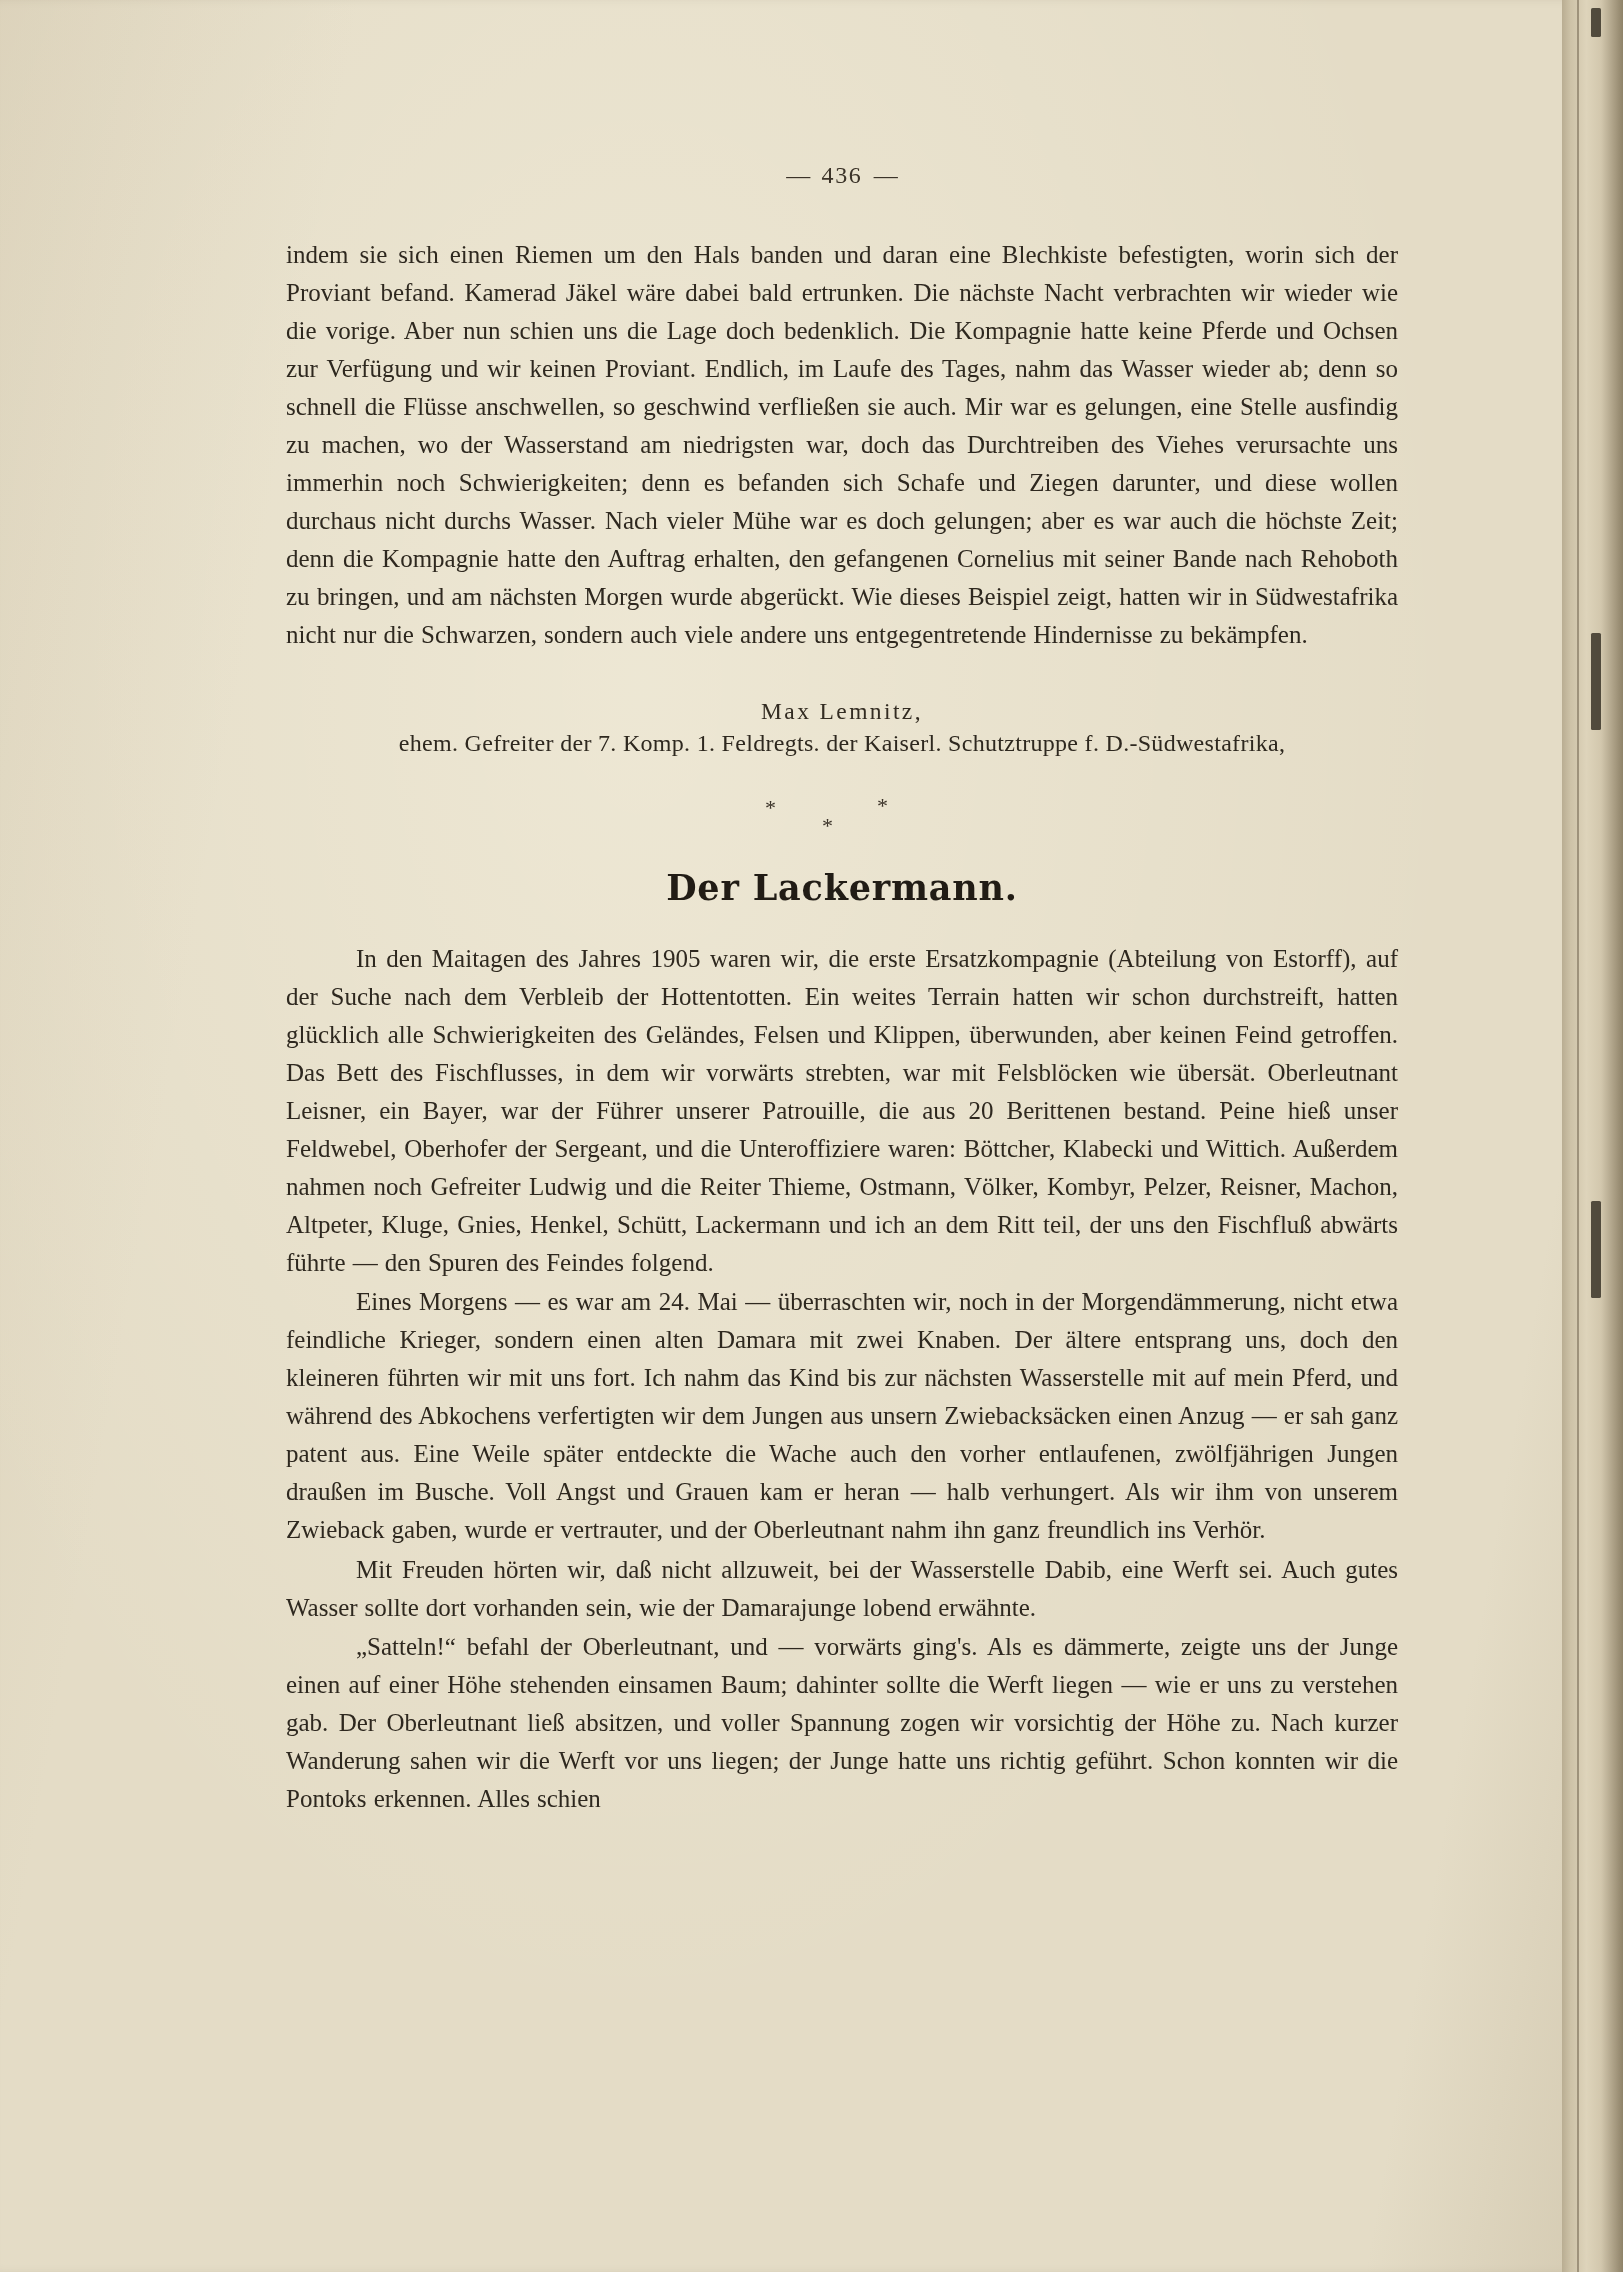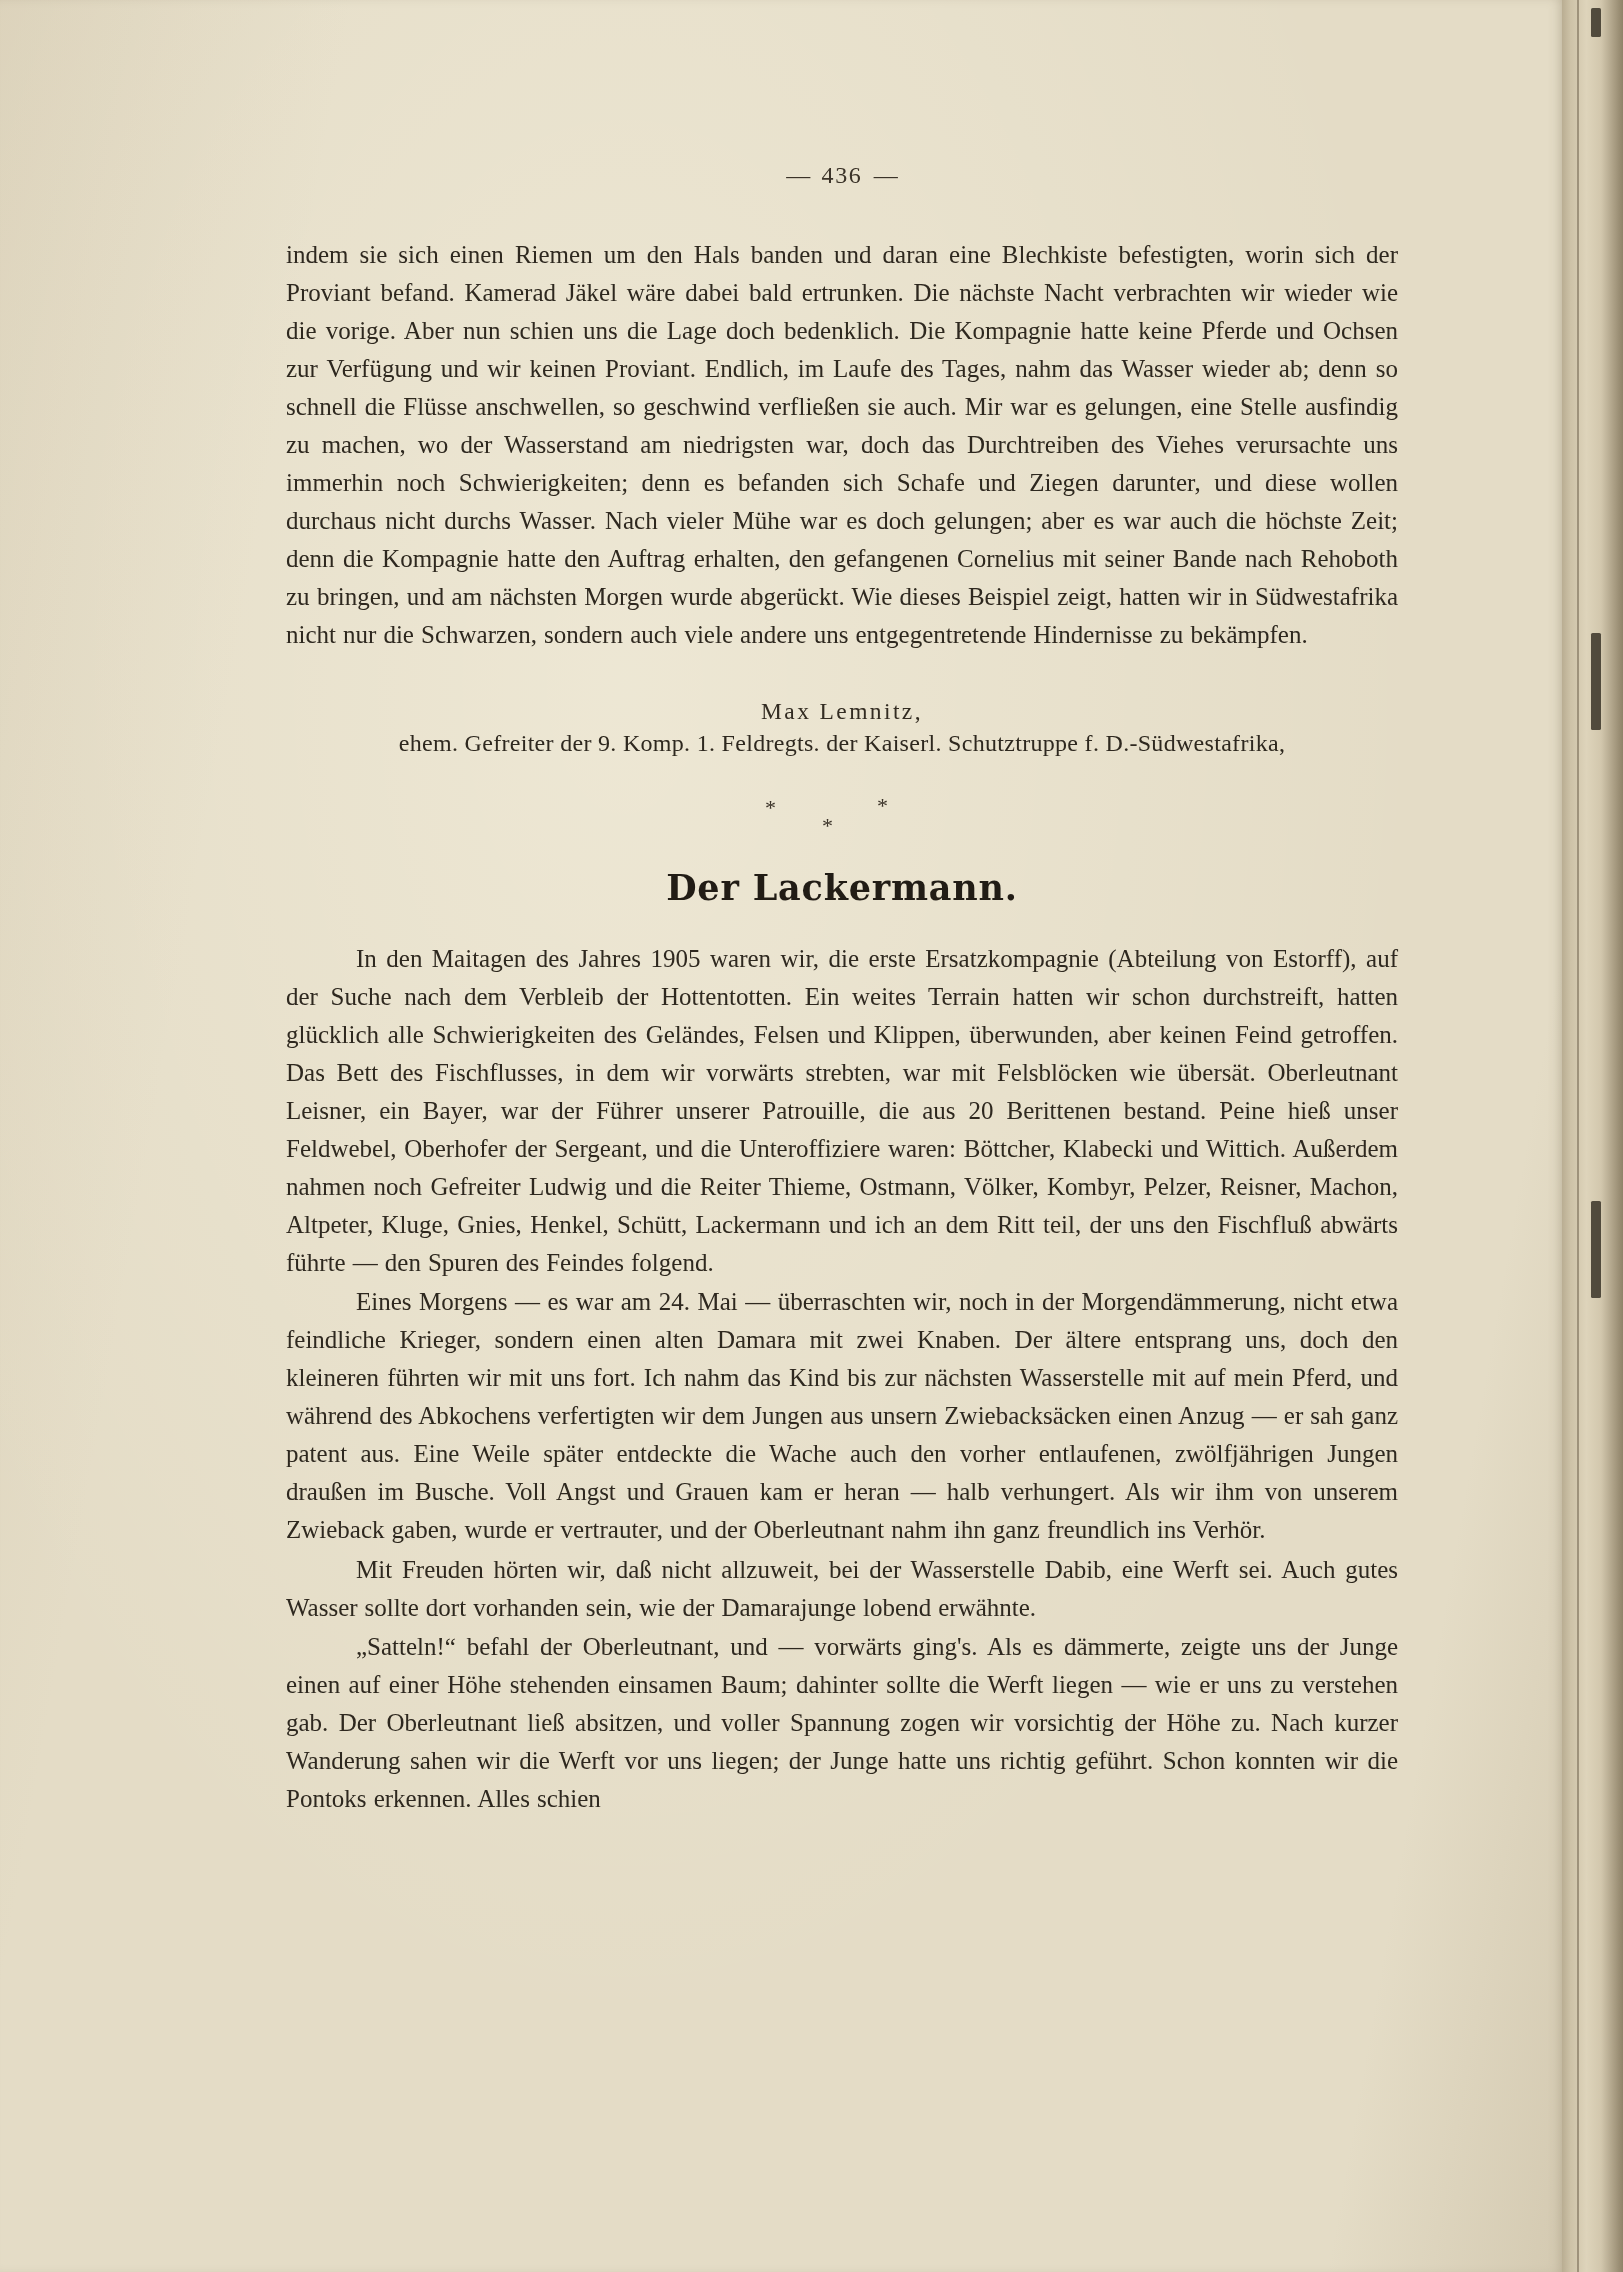--- a/index.html
+++ b/index.html
@@ -15,20 +15,21 @@
   }
   
   #page-sheet {
     position: absolute;
     left: 0;
     top: 0;
     width: 1562px;
     height: 2273px;
     background: #e4dcc6;
     box-shadow: inset -6.5px 0 13px -6.5px rgba(90,75,50,0.35);
+    padding-left: 43px;
   }
   
   #paper-grain {
     position: absolute;
     inset: 0;
     background:
       radial-gradient(ellipse at 40% 30%, rgba(255,252,238,0.35), rgba(255,252,238,0) 60%),
       linear-gradient(100deg, rgba(190,175,145,0.22) 0%, rgba(190,175,145,0) 18%),
       linear-gradient(280deg, rgba(175,160,130,0.30) 0%, rgba(175,160,130,0) 12%);
     pointer-events: none;
@@ -142,21 +143,21 @@
 
   <div id="text-column">
 
     <div class="folio">
       <span class="rule">—</span><span>436</span><span class="rule">—</span>
     </div>
 
     <p class="para">indem sie sich einen Riemen um den Hals banden und daran eine Blechkiste befestigten, worin sich der Proviant befand. Kamerad Jäkel wäre dabei bald ertrunken. Die nächste Nacht verbrachten wir wieder wie die vorige. Aber nun schien uns die Lage doch bedenklich. Die Kompagnie hatte keine Pferde und Ochsen zur Verfügung und wir keinen Proviant. Endlich, im Laufe des Tages, nahm das Wasser wieder ab; denn so schnell die Flüsse anschwellen, so geschwind verfließen sie auch. Mir war es gelungen, eine Stelle ausfindig zu machen, wo der Wasserstand am niedrigsten war, doch das Durchtreiben des Viehes verursachte uns immerhin noch Schwierigkeiten; denn es befanden sich Schafe und Ziegen darunter, und diese wollen durchaus nicht durchs Wasser. Nach vieler Mühe war es doch gelungen; aber es war auch die höchste Zeit; denn die Kompagnie hatte den Auftrag erhalten, den gefangenen Cornelius mit seiner Bande nach Rehoboth zu bringen, und am nächsten Morgen wurde abgerückt. Wie dieses Beispiel zeigt, hatten wir in Südwestafrika nicht nur die Schwarzen, sondern auch viele andere uns entgegentretende Hindernisse zu bekämpfen.</p>
 
     <div class="signature-name">Max Lemnitz,</div>
-    <div class="signature-line">ehem. Gefreiter der 9. Komp. 1. Feldregts. der Kaiserl. Schutztruppe f. D.-Südwestafrika,</div>
+    <div class="signature-line">ehem. Gefreiter der 7. Komp. 1. Feldregts. der Kaiserl. Schutztruppe f. D.-Südwestafrika,</div>
 
     <div id="asterism">
       <span id="ast-left">*</span>
       <span id="ast-mid">*</span>
       <span id="ast-right">*</span>
     </div>
 
     <h1 id="section-title">Der Lackermann.</h1>
 
     <p class="para indent">In den Maitagen des Jahres 1905 waren wir, die erste Ersatzkompagnie (Abteilung von Estorff), auf der Suche nach dem Verbleib der Hottentotten. Ein weites Terrain hatten wir schon durchstreift, hatten glücklich alle Schwierigkeiten des Geländes, Felsen und Klippen, überwunden, aber keinen Feind getroffen. Das Bett des Fischflusses, in dem wir vorwärts strebten, war mit Felsblöcken wie übersät. Oberleutnant Leisner, ein Bayer, war der Führer unserer Patrouille, die aus 20 Berittenen bestand. Peine hieß unser Feldwebel, Oberhofer der Sergeant, und die Unteroffiziere waren: Böttcher, Klabecki und Wittich. Außerdem nahmen noch Gefreiter Ludwig und die Reiter Thieme, Ostmann, Völker, Kombyr, Pelzer, Reisner, Machon, Altpeter, Kluge, Gnies, Henkel, Schütt, Lackermann und ich an dem Ritt teil, der uns den Fischfluß abwärts führte — den Spuren des Feindes folgend.</p>

